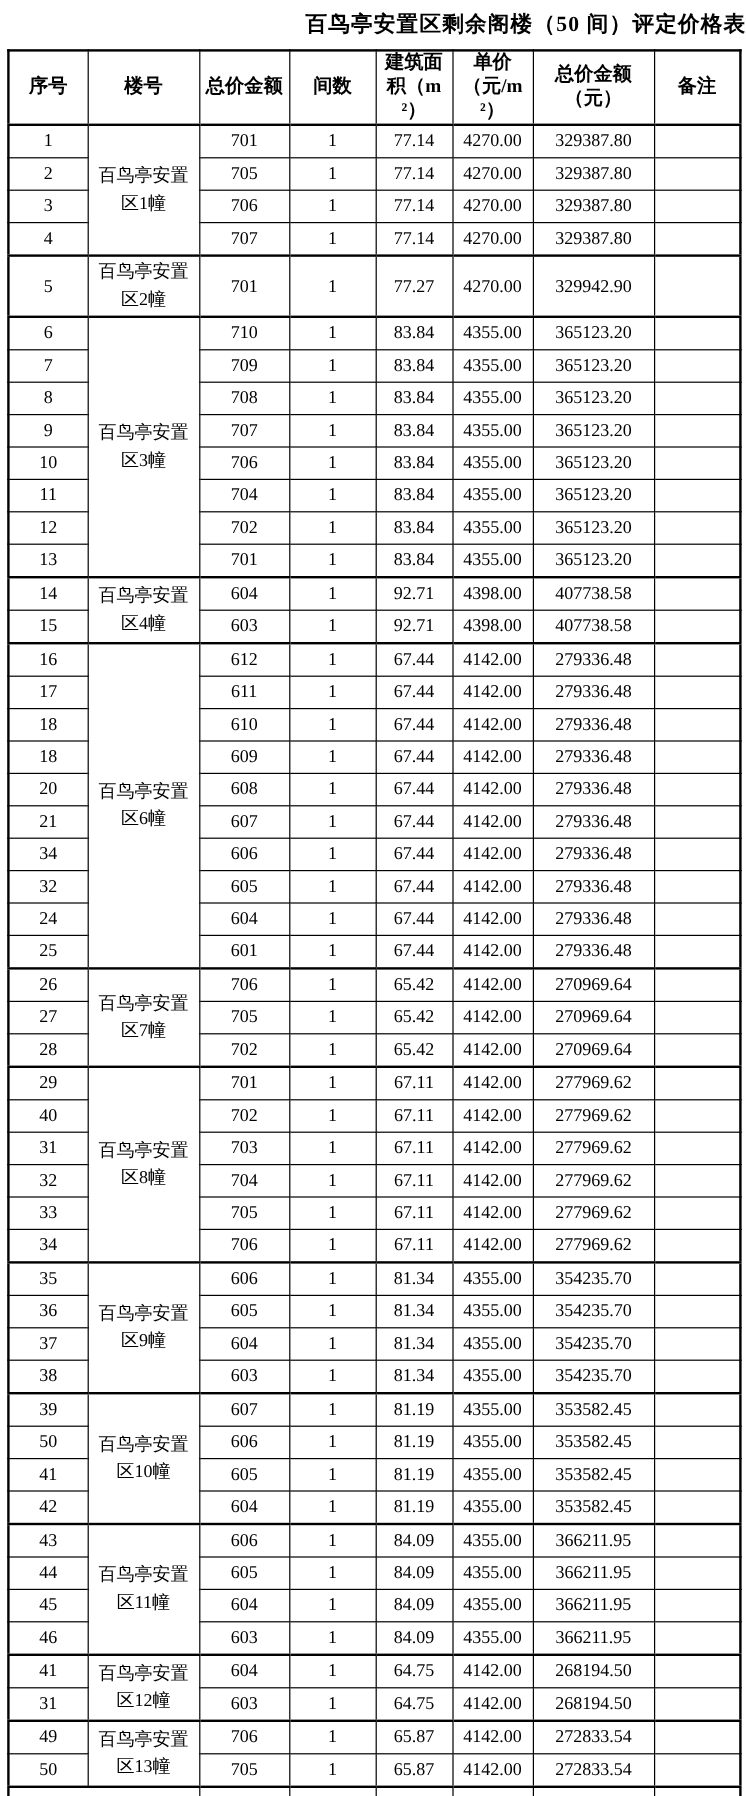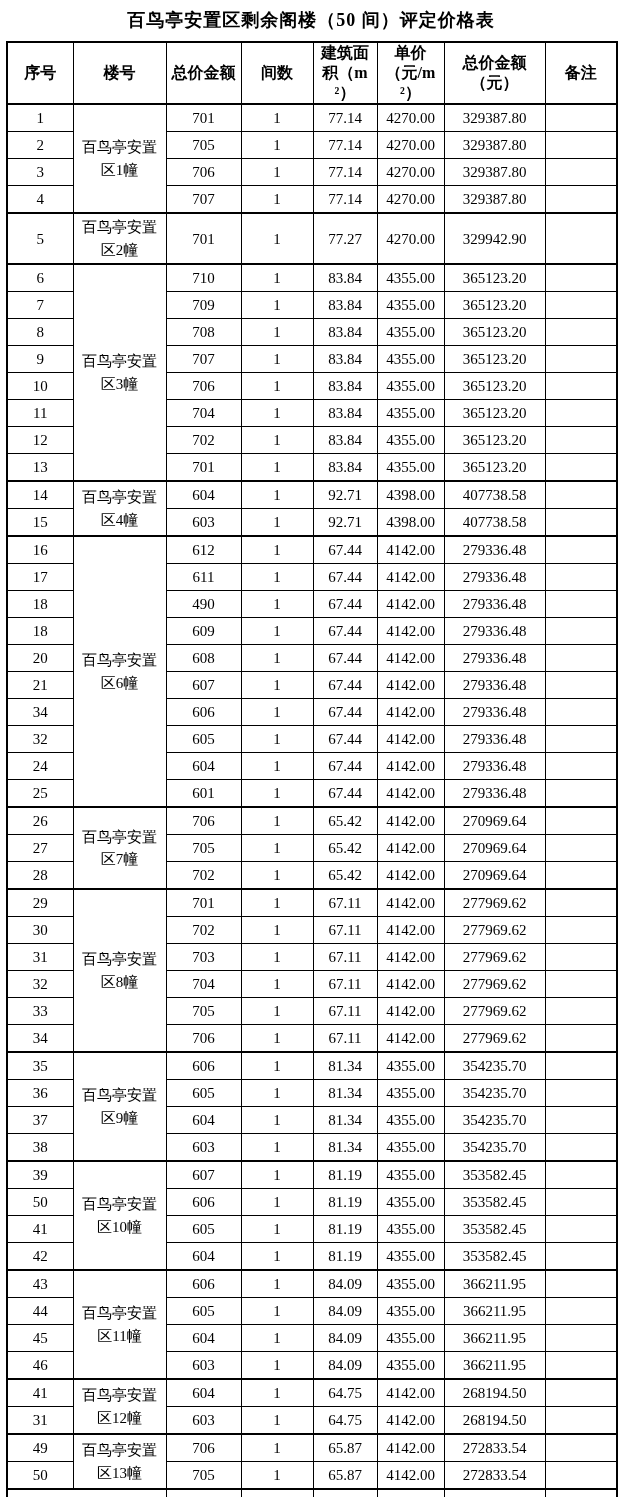--- a/index.html
+++ b/index.html
@@ -7,21 +7,21 @@
     padding: 0;
     background: #ffffff;
     color: #000000;
     font-family: "Liberation Serif", "DejaVu Serif", serif;
   }
   .page {
     width: 622px;
     background: #ffffff;
   }
   .doc-title {
-    text-align: center;
+    text-align: right;
     font-size: 18px;
     font-weight: bold;
     margin: 0;
     padding: 8px 0 9px 0;
     letter-spacing: 1px;
   }
   table.price-table {
     border-collapse: collapse;
     table-layout: fixed;
     width: 610px;
@@ -251,21 +251,21 @@
           <td>17</td>
           <td>611</td>
           <td>1</td>
           <td>67.44</td>
           <td>4142.00</td>
           <td>279336.48</td>
           <td></td>
         </tr>
         <tr>
           <td>18</td>
-          <td>490</td>
+          <td>610</td>
           <td>1</td>
           <td>67.44</td>
           <td>4142.00</td>
           <td>279336.48</td>
           <td></td>
         </tr>
         <tr>
           <td>18</td>
           <td>609</td>
           <td>1</td>
@@ -360,21 +360,21 @@
           <td>29</td>
           <td class="bld" rowspan="6">百鸟亭安置区8幢</td>
           <td>701</td>
           <td>1</td>
           <td>67.11</td>
           <td>4142.00</td>
           <td>277969.62</td>
           <td></td>
         </tr>
         <tr>
-          <td>30</td>
+          <td>40</td>
           <td>702</td>
           <td>1</td>
           <td>67.11</td>
           <td>4142.00</td>
           <td>277969.62</td>
           <td></td>
         </tr>
         <tr>
           <td>31</td>
           <td>703</td>

